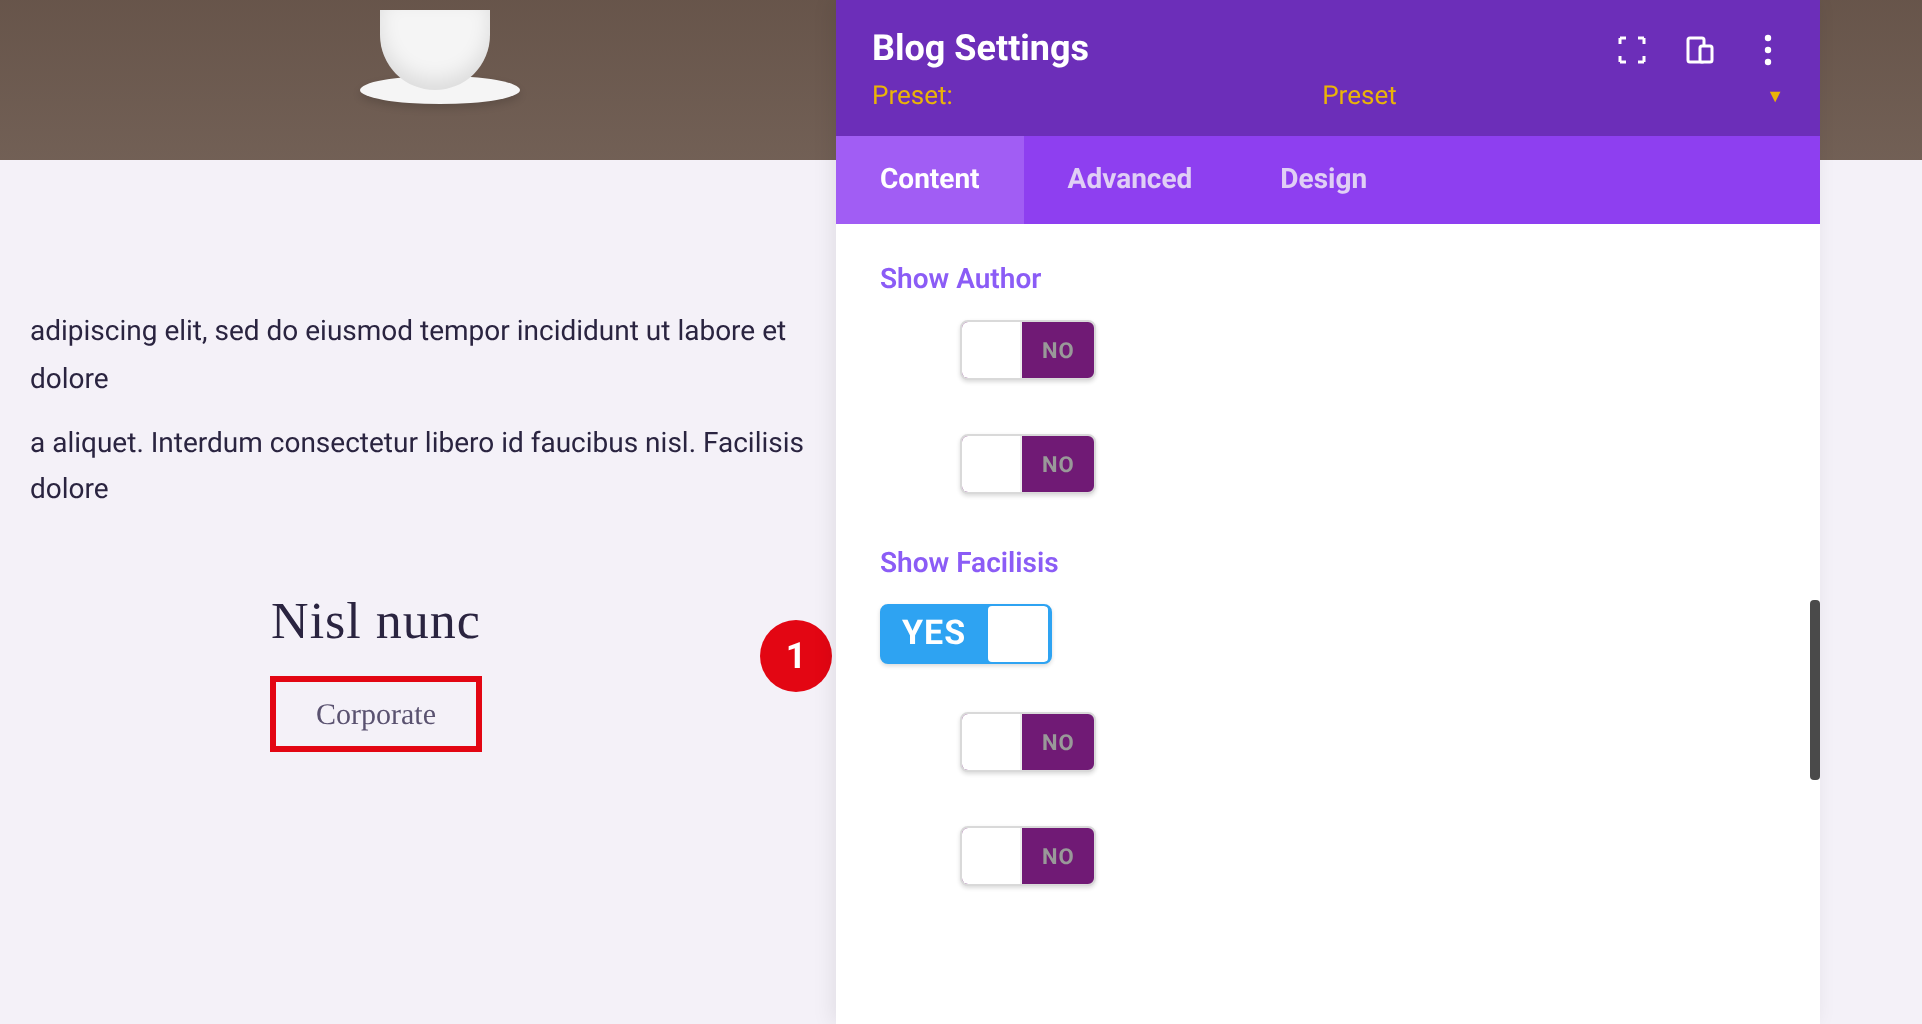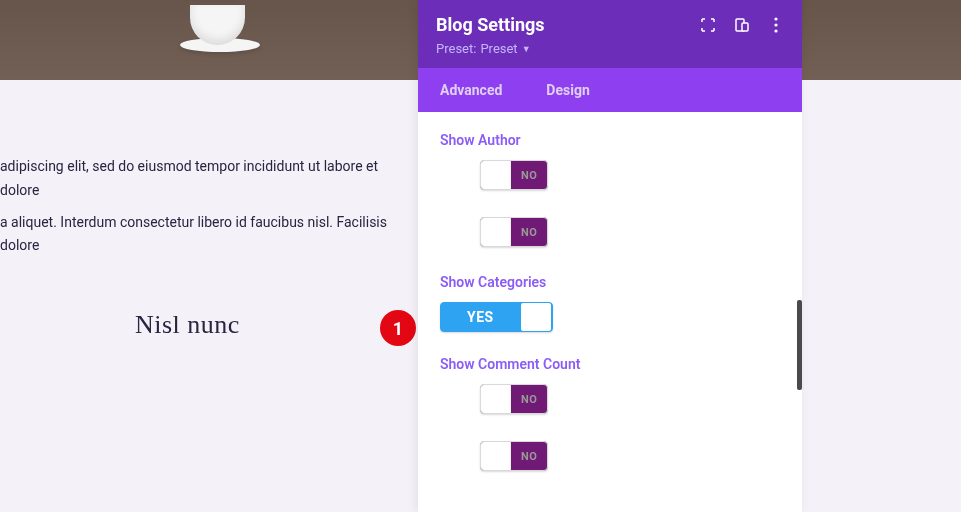--- a/index.html
+++ b/index.html
@@ -44,31 +44,31 @@
       height: 14px;
       background: #f5f5f5;
       border-radius: 50%;
       box-shadow: 0 2px 4px rgba(0,0,0,0.15);
     }
     .page-content {
       position: absolute;
       top: 155px;
       left: 0;
       width: 415px;
-      padding-left: 0;
+      padding-left: 15px;
     }
     .page-text {
       color: #2a2440;
       font-size: 14px;
       line-height: 1.7;
       margin-bottom: 8px;
     }
     .post-block {
       position: absolute;
-      top: 310px;
+      top: 296px;
       left: 135px;
       text-align: center;
     }
     .post-title {
       font-family: Georgia, 'Times New Roman', serif;
       font-size: 26px;
       color: #2a2440;
       font-weight: 400;
       letter-spacing: 0.5px;
     }
@@ -95,21 +95,21 @@
       font-weight: 700;
       font-size: 18px;
       display: flex;
       align-items: center;
       justify-content: center;
     }
     .panel {
       position: absolute;
       top: 0;
       left: 418px;
-      width: 384px;
+      width: 492px;
       height: 512px;
       background: #fff;
       box-shadow: -2px 0 10px rgba(0,0,0,0.08);
     }
     .panel-header {
       background: #6c2eb9;
       color: #fff;
       padding: 14px 18px 12px 18px;
     }
     .header-top {
@@ -130,24 +130,25 @@
     .hicon {
       width: 16px;
       height: 16px;
       display: flex;
       align-items: center;
       justify-content: center;
       cursor: pointer;
     }
     .preset-line {
       font-size: 13px;
-      color: #c4b5fd;
+      color: #eab308;
       display: flex;
       align-items: center;
       gap: 4px;
+      justify-content: space-between;
     }
     .caret {
       font-size: 9px;
     }
     .tabs {
       background: #8e3ff0;
       display: flex;
     }
     .tab {
       padding: 14px 22px;
@@ -197,22 +198,22 @@
       font-size: 11px;
       font-weight: 700;
       color: #999;
       letter-spacing: 0.5px;
     }
     .toggle-on {
       background: #2ea3f2;
       border: 1px solid #2ea3f2;
     }
     .toggle-on .label {
-      padding: 0 26px;
-      font-size: 14px;
+      padding: 0 10px;
+      font-size: 17px;
       font-weight: 700;
       color: #fff;
       letter-spacing: 0.5px;
     }
     .toggle-on .knob {
       width: 30px;
       height: 28px;
       background: #fff;
       border-radius: 2px;
       margin: 0 1px;
@@ -237,20 +238,23 @@
   </div>
 </div>
 
 <div class="page-content">
   <p class="page-text">adipiscing elit, sed do eiusmod tempor incididunt ut labore et dolore</p>
   <p class="page-text">a aliquet. Interdum consectetur libero id faucibus nisl. Facilisis dolore</p>
 </div>
 
 <div class="post-block">
   <div class="post-title">Nisl nunc</div>
+  <div class="category-box">
+    <span class="category-text">Corporate</span>
+  </div>
 </div>
 
 <div class="marker">
   <span>1</span>
 </div>
 
 <div class="panel">
   <div class="panel-header">
     <div class="header-top">
       <div class="panel-title">Blog Settings</div>
@@ -279,20 +283,21 @@
       </div>
     </div>
     <div class="preset-line">
       <span>Preset:</span>
       <span>Preset</span>
       <span class="caret">▼</span>
     </div>
   </div>
 
   <div class="tabs">
+    <div class="tab active">Content</div>
     <div class="tab">Advanced</div>
     <div class="tab">Design</div>
   </div>
 
   <div class="panel-body">
 
     <div class="setting">
       <div class="setting-label">Show Author</div>
       <div class="toggle toggle-off">
         <div class="knob"></div>
@@ -301,29 +306,28 @@
     </div>
 
     <div class="setting">
       <div class="toggle toggle-off">
         <div class="knob"></div>
         <div class="label">NO</div>
       </div>
     </div>
 
     <div class="setting">
-      <div class="setting-label">Show Categories</div>
+      <div class="setting-label">Show Facilisis</div>
       <div class="toggle toggle-on">
         <div class="label">YES</div>
         <div class="knob"></div>
       </div>
     </div>
 
     <div class="setting">
-      <div class="setting-label">Show Comment Count</div>
       <div class="toggle toggle-off">
         <div class="knob"></div>
         <div class="label">NO</div>
       </div>
     </div>
 
     <div class="setting">
       <div class="toggle toggle-off">
         <div class="knob"></div>
         <div class="label">NO</div>

